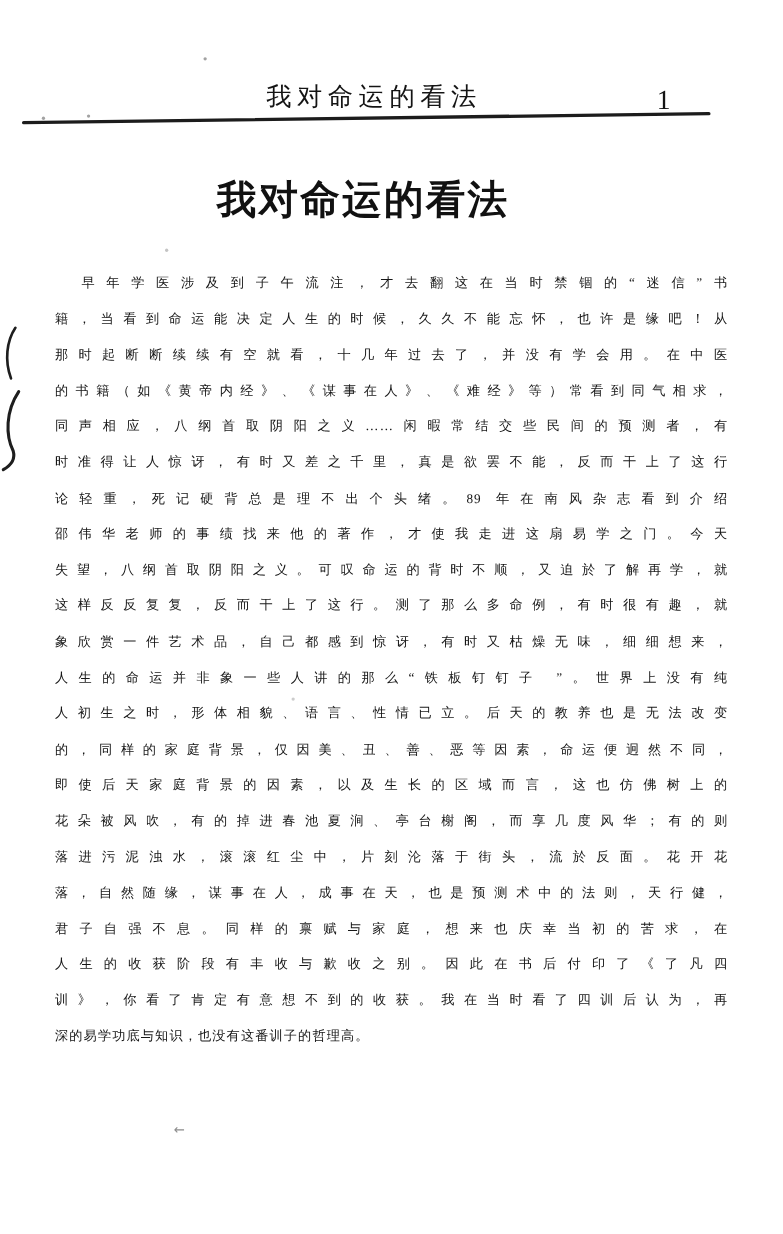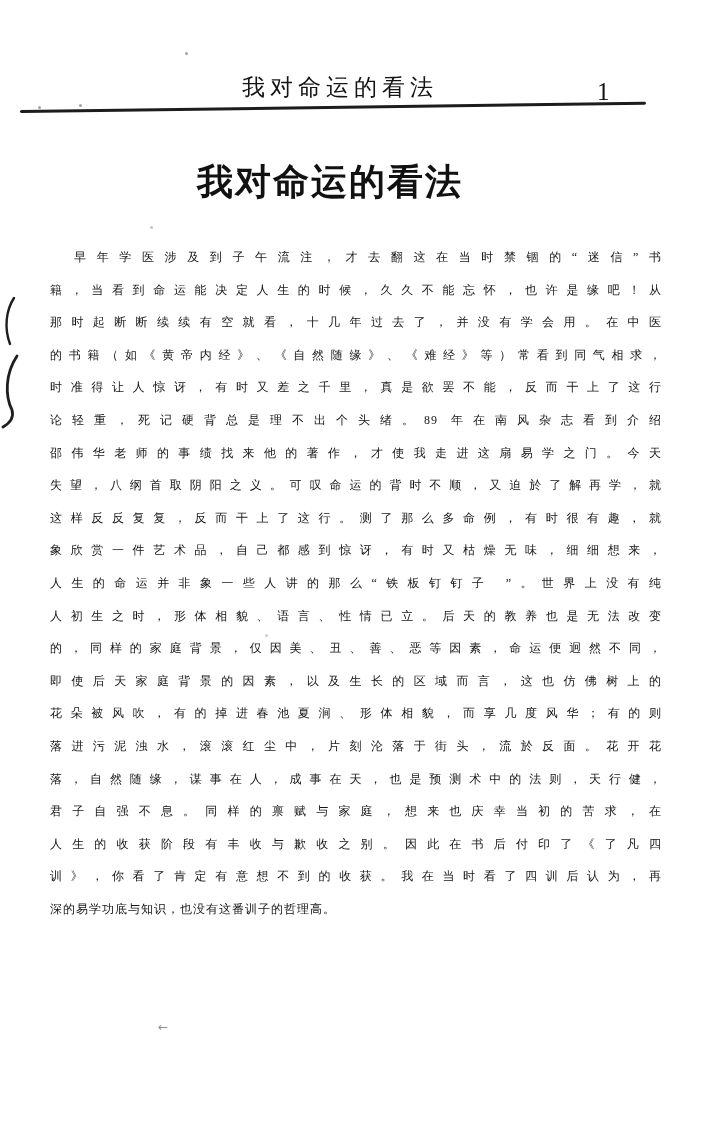--- a/index.html
+++ b/index.html
@@ -90,32 +90,33 @@
   <div class="page-number">1</div>
 
   <div class="head-rule"></div>
 
   <h1 class="chapter-title">我对命运的看法</h1>
 
   <div class="body-text">
       <div class="line first">早年学医涉及到子午流注，才去翻这在当时禁锢的“迷信”书</div>
       <div class="line">籍，当看到命运能决定人生的时候，久久不能忘怀，也许是缘吧！从</div>
       <div class="line">那时起断断续续有空就看，十几年过去了，并没有学会用。在中医</div>
-      <div class="line">的书籍（如《黄帝内经》、《自然随缘》、《难经》等）常看到同气相求，</div>
+      <div class="line">的书籍（如《黄帝内经》、《谋事在人》、《难经》等）常看到同气相求，</div>
+      <div class="line">同声相应，八纲首取阴阳之义……闲暇常结交些民间的预测者，有</div>
       <div class="line">时准得让人惊讶，有时又差之千里，真是欲罢不能，反而干上了这行</div>
       <div class="line">论轻重，死记硬背总是理不出个头绪。89 年在南风杂志看到介绍</div>
       <div class="line">邵伟华老师的事绩找来他的著作，才使我走进这扇易学之门。今天</div>
       <div class="line">失望，八纲首取阴阳之义。可叹命运的背时不顺，又迫於了解再学，就</div>
       <div class="line">这样反反复复，反而干上了这行。测了那么多命例，有时很有趣，就</div>
       <div class="line">象欣赏一件艺术品，自己都感到惊讶，有时又枯燥无味，细细想来，</div>
       <div class="line">人生的命运并非象一些人讲的那么“铁板钉钉子 ”。世界上没有纯</div>
       <div class="line">人初生之时，形体相貌、语言、性情已立。后天的教养也是无法改变</div>
       <div class="line">的，同样的家庭背景，仅因美、丑、善、恶等因素，命运便迥然不同，</div>
       <div class="line">即使后天家庭背景的因素，以及生长的区域而言，这也仿佛树上的</div>
-      <div class="line">花朵被风吹，有的掉进春池夏涧、形体相貌，而享几度风华；有的则</div>
+      <div class="line">花朵被风吹，有的掉进春池夏涧、亭台榭阁，而享几度风华；有的则</div>
       <div class="line">落进污泥浊水，滚滚红尘中，片刻沦落于街头，流於反面。花开花</div>
       <div class="line">落，自然随缘，谋事在人，成事在天，也是预测术中的法则，天行健，</div>
       <div class="line">君子自强不息。同样的禀赋与家庭，想来也庆幸当初的苦求，在</div>
       <div class="line">人生的收获阶段有丰收与歉收之别。因此在书后付印了《了凡四</div>
       <div class="line">训》，你看了肯定有意想不到的收获。我在当时看了四训后认为，再</div>
       <div class="line last">深的易学功底与知识，也没有这番训子的哲理高。</div>
     </div>
 
   <svg class="artifact-curves" viewBox="0 0 24 140" xmlns="http://www.w3.org/2000/svg">
     <path d="M14,4 C6,16 4,34 10,50" fill="none" stroke="#1e1e1e" stroke-width="2.4" stroke-linecap="round"></path>

